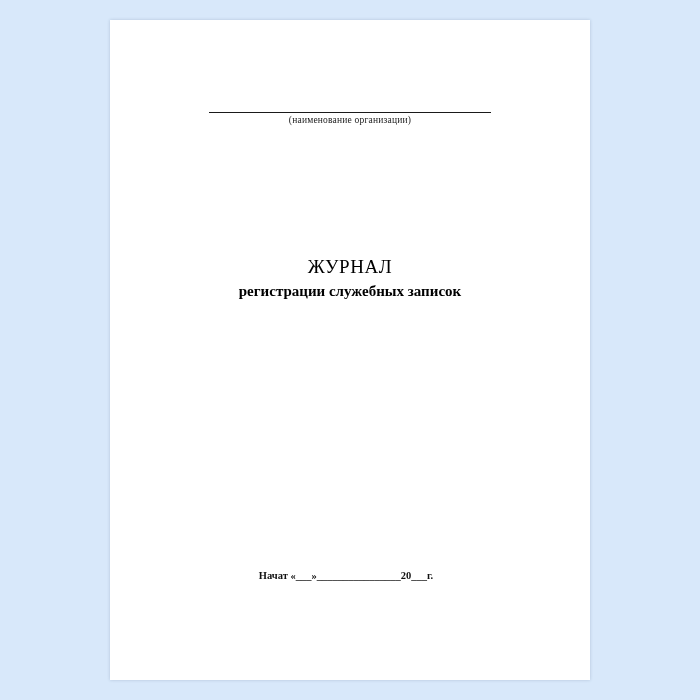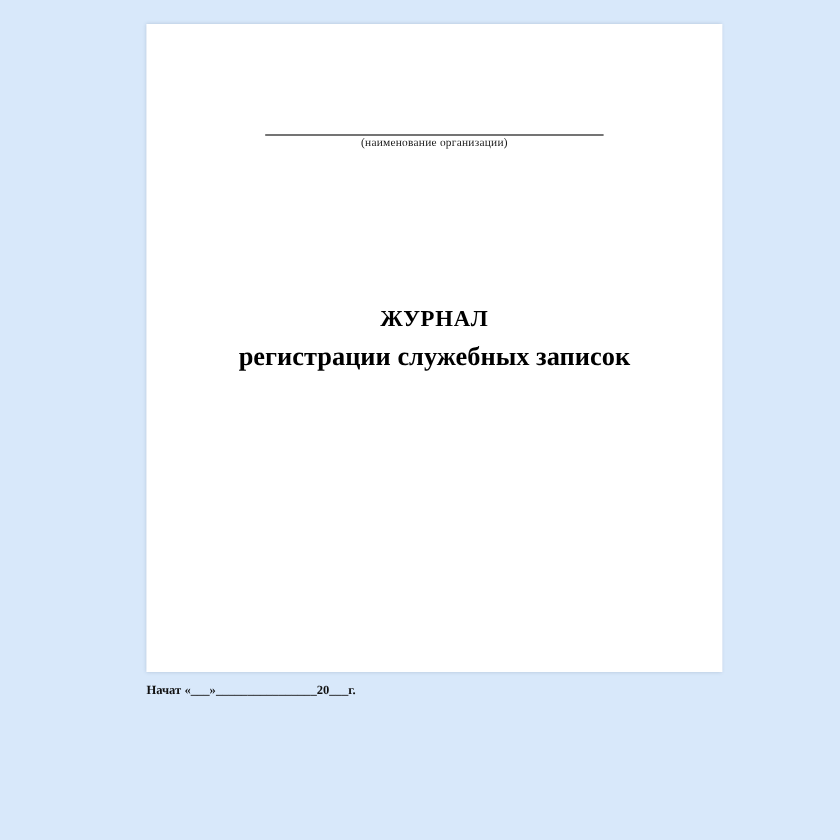--- a/index.html
+++ b/index.html
@@ -16,24 +16,23 @@
   #page-wrap {
     position: relative;
     width: 700px;
     height: 700px;
   }
   .page-sheet {
     position: absolute;
     left: 110px;
     top: 20px;
     width: 480px;
-    height: 540px;
+    height: 660px;
     background: #ffffff;
     box-shadow: 0 0 3px rgba(90,110,140,0.30);
-    margin-left: 12px;
   }
   .org-block {
     position: absolute;
     left: 0;
     top: 78px;
     width: 480px;
     text-align: center;
   }
   .org-line {
     display: block;
@@ -54,40 +53,40 @@
     position: absolute;
     left: 0;
     top: 234px;
     width: 480px;
     text-align: center;
     color: #000000;
   }
   .title-main {
     display: block;
     font-size: 19px;
-    font-weight: bold;
+    font-weight: normal;
     letter-spacing: 0.6px;
     line-height: 1.35;
   }
   .title-sub1,
   .title-sub2 {
     display: block;
-    font-size: 22px;
+    font-size: 15px;
     font-weight: bold;
     line-height: 1.5;
   }
   .dates-block {
     position: absolute;
     left: 0;
     top: 546px;
     width: 480px;
   }
   .date-row {
     display: block;
-    text-align: left;
+    text-align: center;
     padding-right: 8px;
     font-size: 10.5px;
     font-weight: bold;
     color: #111111;
     line-height: 1.9;
     white-space: pre;
   }
 </style>
 </head>
 <body>

